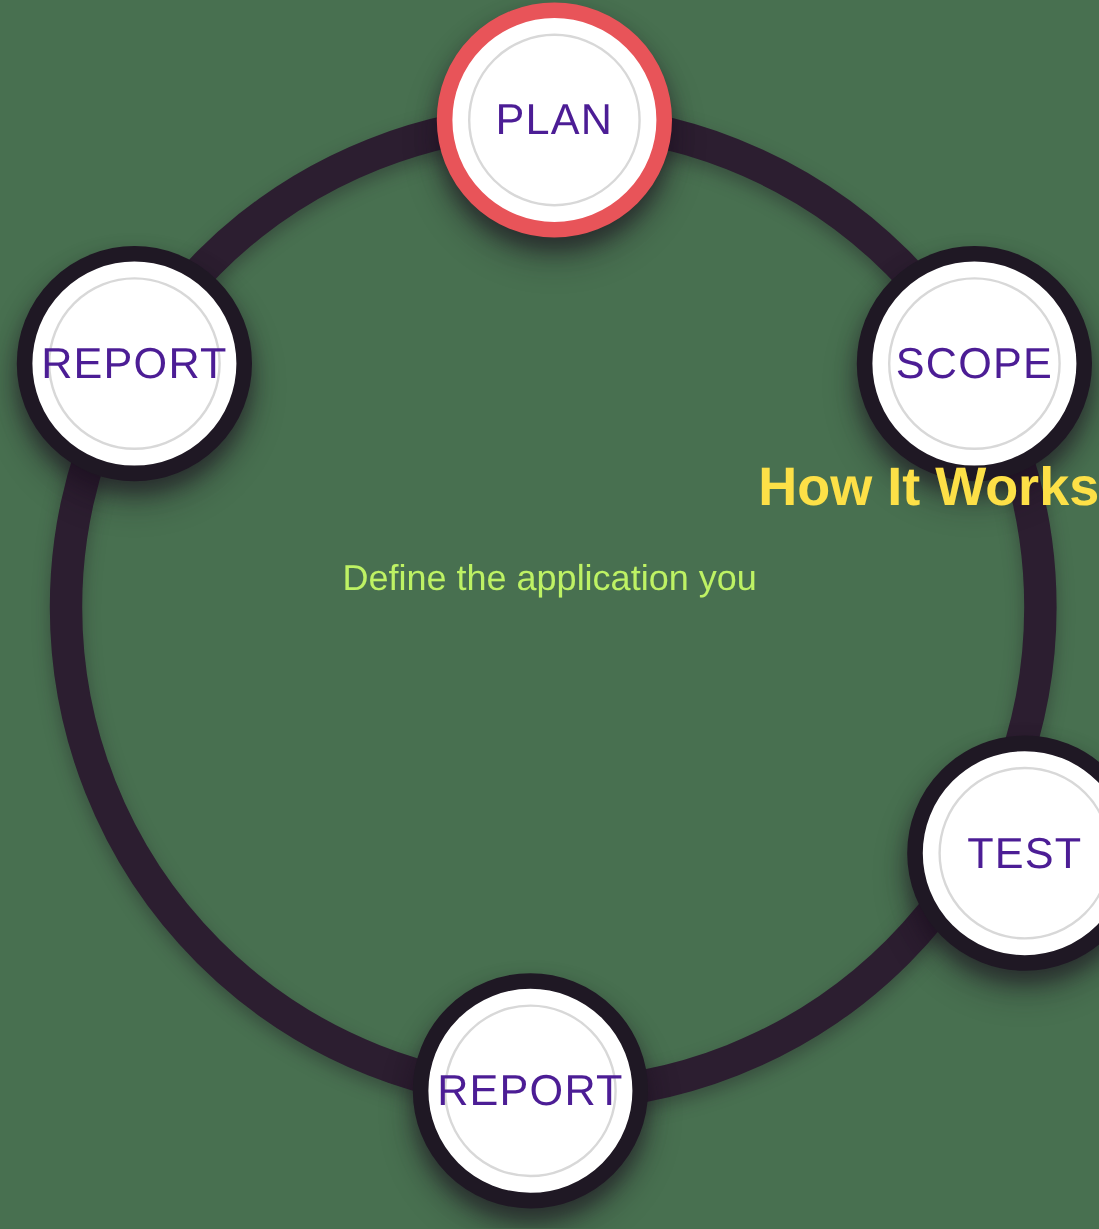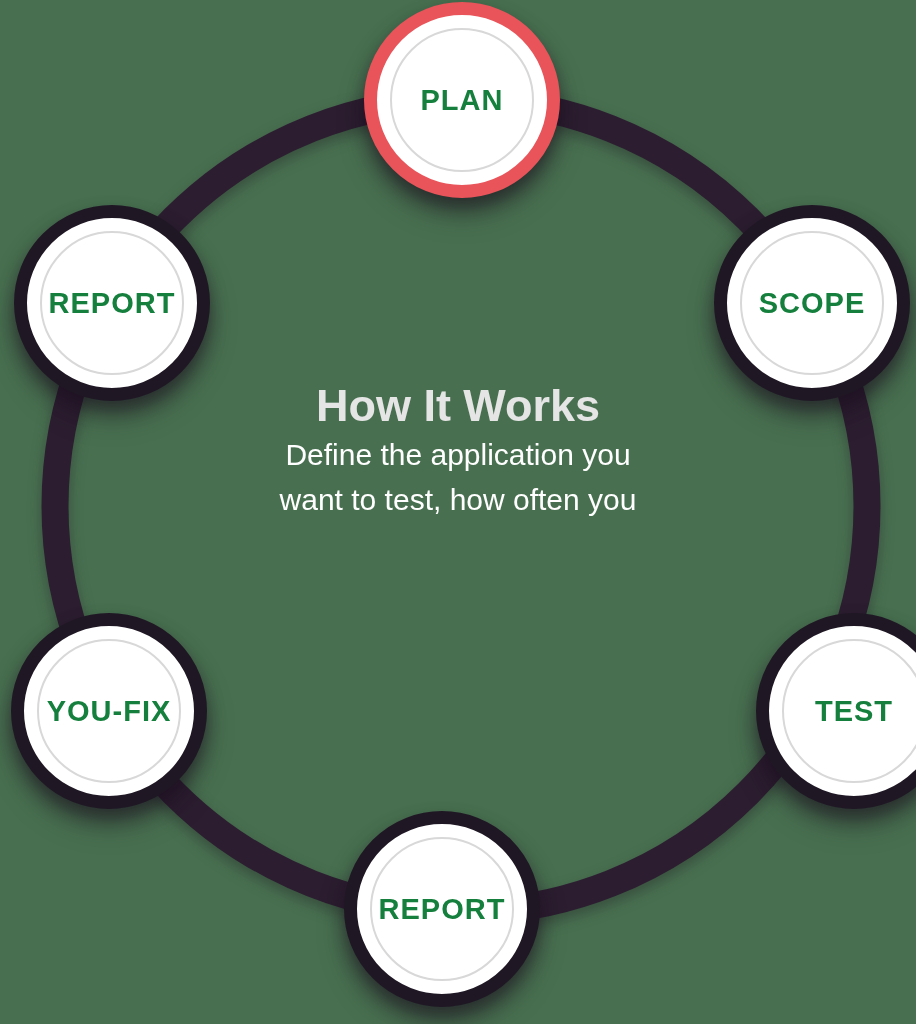--- a/index.html
+++ b/index.html
@@ -40,24 +40,24 @@
   }
   .node::before {
     content: "";
     position: absolute;
     inset: 13px;
     border: 2px solid #D8D8D8;
     border-radius: 50%;
     pointer-events: none;
   }
   .node-label {
-    font-weight: 700;
-    font-size: 29px;
+    font-weight: 400;
+    font-size: 36px;
     letter-spacing: 1px;
-    color: #15803d;
+    color: #4c1d95;
     position: relative;
     z-index: 1;
     white-space: nowrap;
   }
   .node-plan   { left: 364px; top: 2px; }
   .node-scope  { left: 714px; top: 205px; }
   .node-test   { left: 756px; top: 613px; text-align: right; }
   .node-report { left: 344px; top: 811px; }
   .node-youfix { left: 11px;  top: 613px; }
   .node-retest { left: 14px;  top: 205px; }
@@ -67,30 +67,31 @@
     right: 0;
     top: 383px;
     text-align: center;
     z-index: 3;
   }
   .diagram-title {
     margin: 0;
     font-size: 45px;
     font-weight: 800;
     line-height: 1.0;
-    color: #e5e5e5;
+    color: #fde047;
     letter-spacing: 0px;
+    text-align: right;
   }
   .diagram-desc {
-    margin: 4px auto 0;
+    margin: 32px auto 0;
     width: 480px;
     font-size: 30px;
     font-weight: 400;
     line-height: 45px;
-    color: #ffffff;
+    color: #bef264;
   }
   .desc-line { display: block; }
 </style>
 </head>
 <body>
 
 <div class="stage">
 
   <svg class="ring-svg" width="916" height="1024" viewBox="0 0 916 1024">
     <circle cx="461" cy="506" r="406" fill="none" stroke="#2C1E30" stroke-width="27"></circle>
@@ -105,29 +106,25 @@
   </div>
 
   <div class="node node-test">
     <span class="node-label">TEST</span>
   </div>
 
   <div class="node node-report">
     <span class="node-label">REPORT</span>
   </div>
 
-  <div class="node node-youfix">
-    <span class="node-label">YOU-FIX</span>
-  </div>
 
   <div class="node node-retest">
     <span class="node-label">REPORT</span>
   </div>
 
   <div class="center-text">
     <h2 class="diagram-title">How It Works</h2>
     <p class="diagram-desc">
       <span class="desc-line">Define the application you</span>
-      <span class="desc-line">want to test, how often you</span>
     </p>
   </div>
 
 </div>
 
 </body></html>

